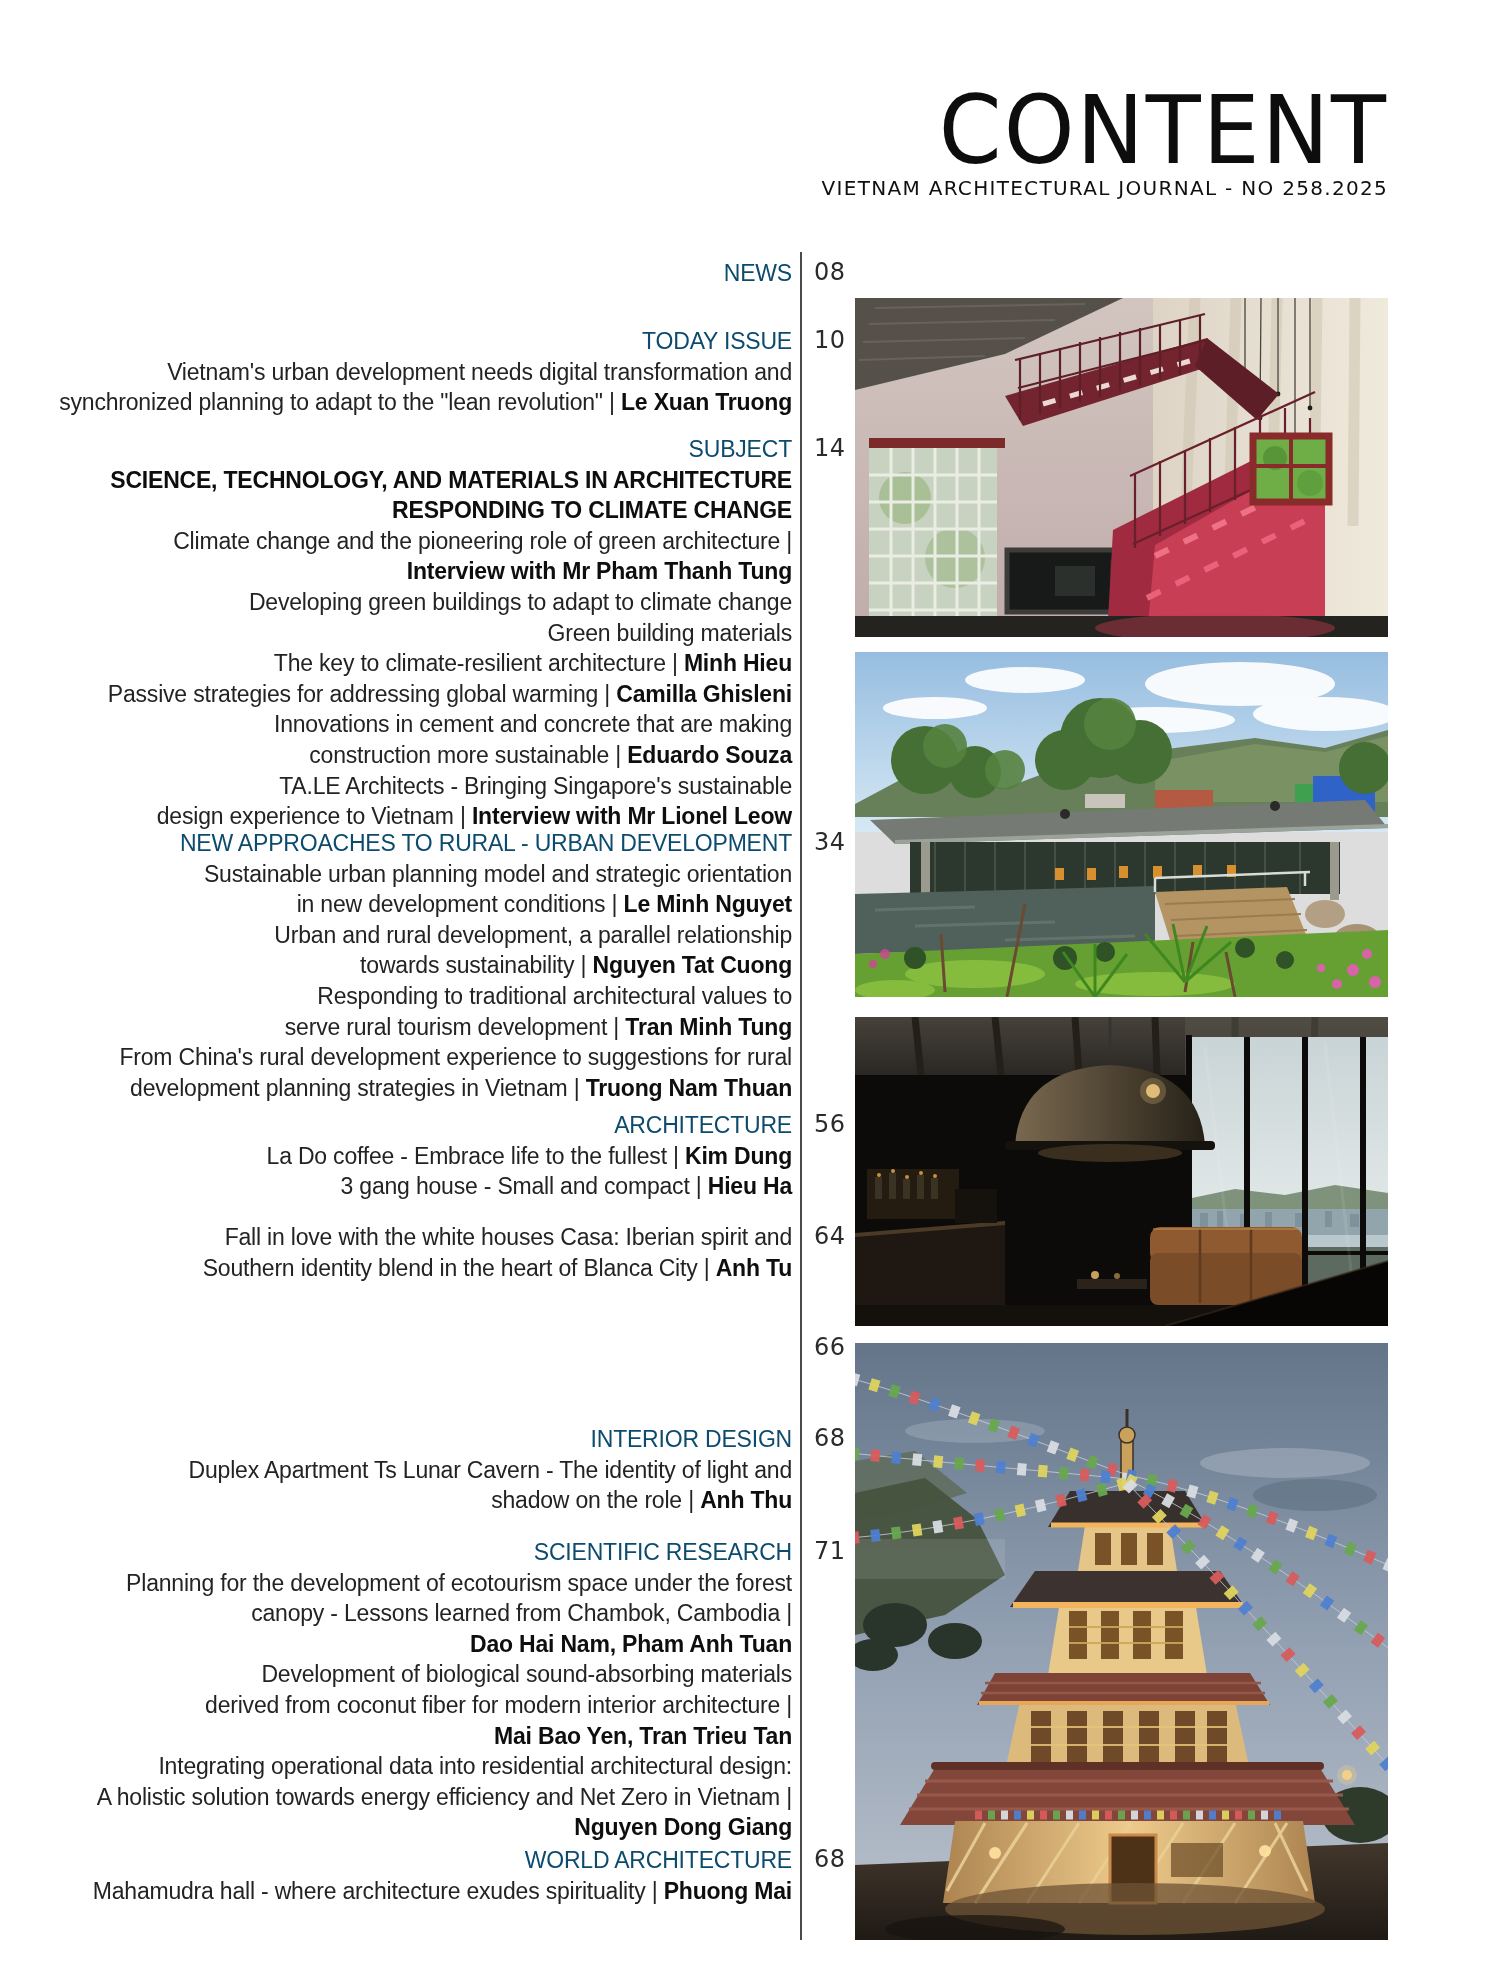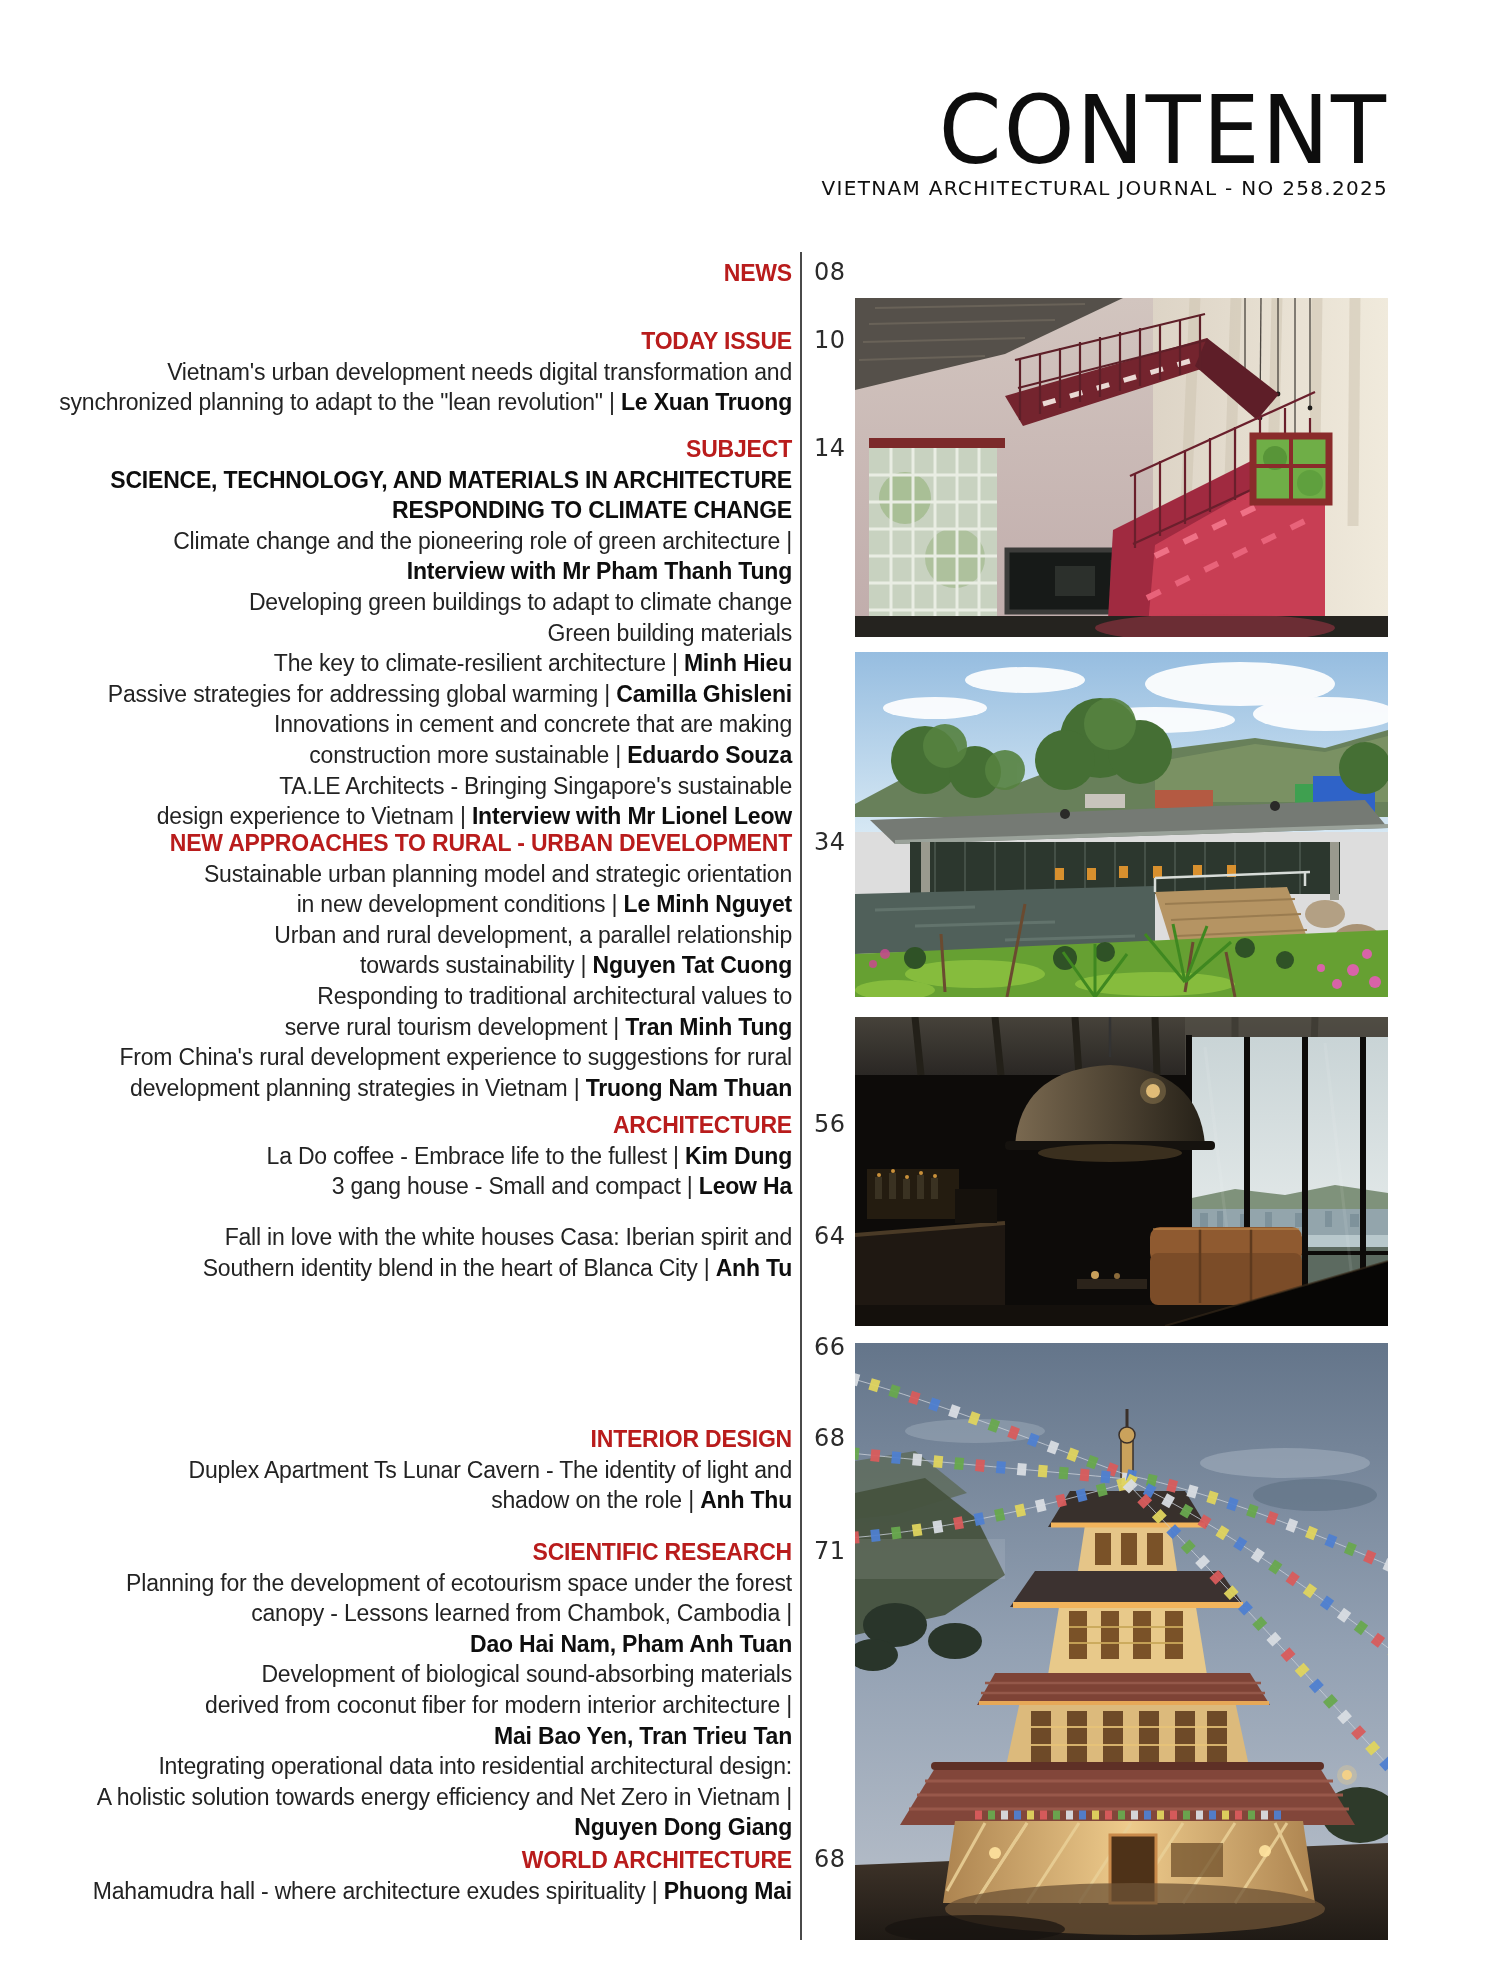--- a/index.html
+++ b/index.html
@@ -6,21 +6,21 @@
   #page{position:relative;width:1500px;height:1973px;background:#fff;overflow:hidden;
         font-family:"Liberation Sans",sans-serif;}
   .title{position:absolute;top:84px;right:112px;font-family:"DejaVu Sans",sans-serif;
          font-weight:400;font-size:90px;line-height:90px;letter-spacing:2px;color:#0d0d0d;
          transform:scaleY(1.04);transform-origin:top right;white-space:nowrap;}
   .subtitle{position:absolute;top:176px;right:112px;font-family:"DejaVu Sans",sans-serif;
             font-size:20px;letter-spacing:1.3px;color:#101010;white-space:nowrap;margin-left:48px;}
   .rule{position:absolute;left:800px;top:252px;width:2px;height:1688px;background:#4a4a4a;}
   .sec{position:absolute;left:40px;width:752px;text-align:right;font-size:23px;
        line-height:30.6px;color:#232323;letter-spacing:-0.2px;}
-  .st{font-weight:700;color:#b91c1c;}
+  .st{font-weight:400;color:#0c4a6e;}
   .ln b{font-weight:700;color:#0e0e0e;margin-top:9px;}
   .pn{position:absolute;left:814px;width:60px;font-family:"DejaVu Sans",sans-serif;
       font-size:24px;color:#2b2b2b;letter-spacing:0.5px;}
   .ph{position:absolute;left:855px;width:533px;overflow:hidden;background:#ddd;}
   .ph svg{display:block;width:100%;height:100%;}
   .fl{fill:none;stroke-width:12;stroke-dasharray:9 96;opacity:.95;}
   .fl2{fill:none;stroke-width:9;stroke-dasharray:7 58;opacity:.95;}
   .c1{stroke:#d8dce2;} .c2{stroke:#4f7fd0;} .c3{stroke:#d85c5c;} .c4{stroke:#68a84e;} .c5{stroke:#dfd45e;}
   .fs{fill:none;stroke:#c9d0d8;stroke-width:1;opacity:.8;}
 </style>
@@ -79,21 +79,21 @@
     <div class="ln"><span>towards sustainability |</span> <b>Nguyen Tat Cuong</b></div>
     <div class="ln"><span>Responding to traditional architectural values to</span><b></b></div>
     <div class="ln"><span>serve rural tourism development |</span> <b>Tran Minh Tung</b></div>
     <div class="ln"><span>From China's rural development experience to suggestions  for rural</span><b></b></div>
     <div class="ln"><span>development planning strategies in Vietnam |</span> <b>Truong Nam Thuan</b></div>
   </section>
 
   <section class="sec" style="top:1110px">
     <div class="st">ARCHITECTURE</div>
     <div class="ln"><span>La Do coffee - Embrace life to the fullest |</span> <b>Kim Dung</b></div>
-    <div class="ln"><span>3 gang house - Small and compact |</span> <b>Leow Ha</b></div>
+    <div class="ln"><span>3 gang house - Small and compact |</span> <b>Hieu Ha</b></div>
   </section>
 
   <section class="sec" style="top:1222px">
     <div class="ln"><span>Fall in love with the white houses Casa: Iberian spirit and</span><b></b></div>
     <div class="ln"><span>Southern identity blend in the heart of Blanca City |</span> <b>Anh Tu</b></div>
   </section>
 
 
   <section class="sec" style="top:1424px">
     <div class="st">INTERIOR DESIGN</div>

